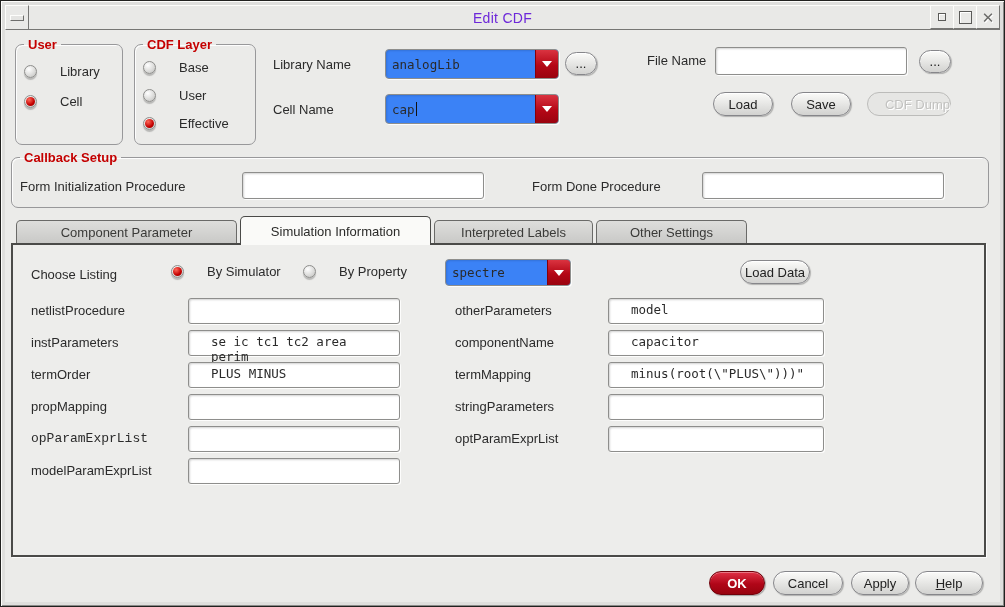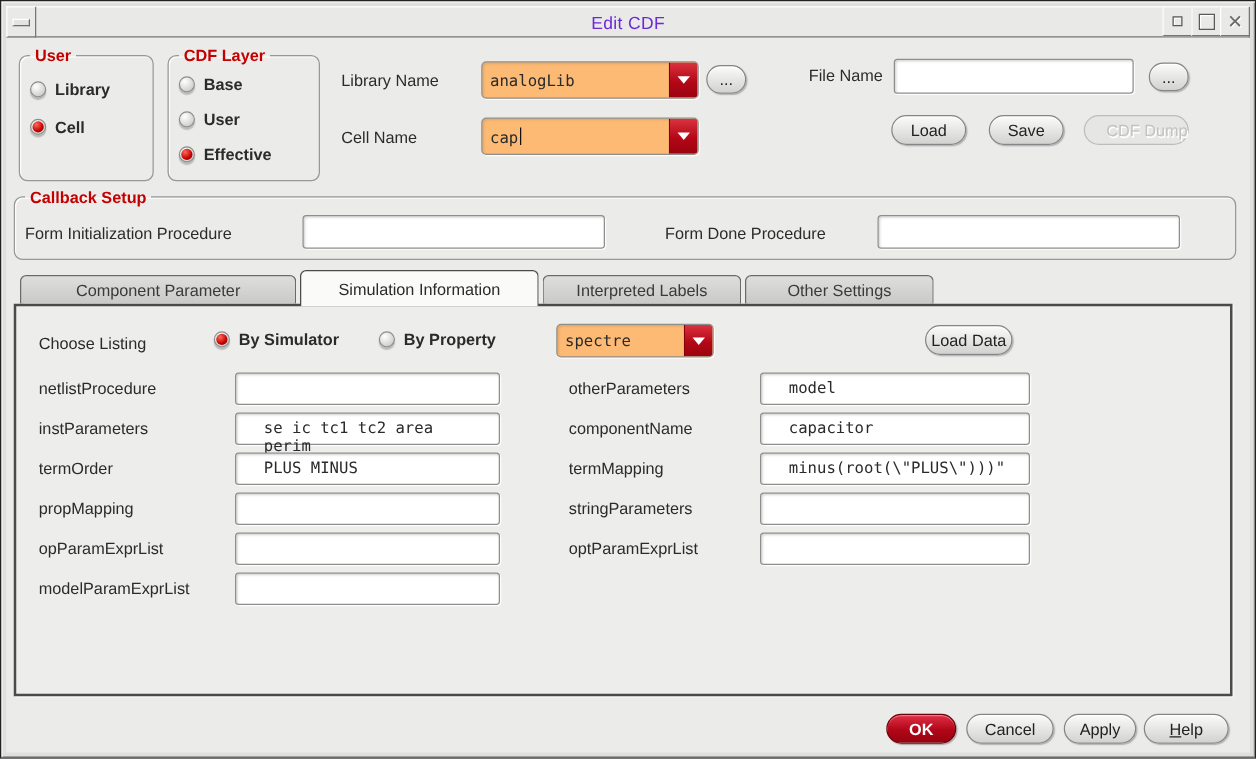--- a/index.html
+++ b/index.html
@@ -40,21 +40,21 @@
   .glyph-x { font-size:15px; color:#6a6a68; text-shadow:1px 1px 0 #fff; line-height:1; }
 
   
   fieldset.frame {
     position:absolute; border:1px solid #98989a; border-radius:7px;
     box-shadow: inset 1px 1px 0 rgba(255,255,255,.9);
   }
   fieldset.frame legend { margin-left:8px; padding:0 4px; color:#c40000; font-weight:bold; font-size:13px; }
 
   
-  .radio-row { position:absolute; display:flex; align-items:center; gap:7px; cursor:pointer;font-weight:bold; }
+  .radio-row { position:absolute; display:flex; align-items:center; gap:23px; cursor:pointer; }
   .radio {
     position:relative; width:13px; height:13px; border-radius:50%;
     background: radial-gradient(circle at 35% 30%, #ffffff, #d6d6d4 65%, #b8b8b6);
     border:1px solid #8e8e8c;
     box-shadow: 0 2px 1px rgba(0,0,0,.22);
     flex:0 0 auto;
   }
   .radio.checked::after {
     content:''; position:absolute; inset:1px; border-radius:50%;
     background: radial-gradient(circle at 35% 30%, #ff6a5a, #c40000 60%, #860000);
@@ -63,21 +63,21 @@
   
   .field {
     position:absolute; background:#fff;
     border:1px solid #8e8e8c; border-radius:3px;
     box-shadow: inset 1px 1px 2px rgba(0,0,0,.18), 1px 1px 0 rgba(255,255,255,.85);
     font-family:"DejaVu Sans Mono", monospace; font-size:12.5px; color:#2a2a2a;
     padding:3px 22px; outline:none;
   }
   .combo {
     position:absolute; display:flex; align-items:stretch;
-    border:1px solid #8e8e8c; border-radius:4px; background:#fdba74;
+    border:1px solid #8e8e8c; border-radius:4px; background:#3b82f6;
     box-shadow: 1px 1px 0 rgba(255,255,255,.85), inset 1px 1px 2px rgba(0,0,0,.12);
     cursor:pointer;
   }
   .combo-text {
     flex:1; display:flex; align-items:center; padding:0 6px;
     font-family:"DejaVu Sans Mono", monospace; font-size:12.5px; color:#2a2a2a;
     overflow:hidden; white-space:nowrap;
   }
   .combo-arrow {
     width:23px; display:flex; align-items:center; justify-content:center;
@@ -261,21 +261,21 @@
 
     <span class="lbl" style="left:18px; top:90px;">instParameters</span>
     <div class="field" style="left:175px; top:85px; width:212px; height:26px;"><span>se ic tc1 tc2 area perim</span></div>
 
     <span class="lbl" style="left:18px; top:122px;">termOrder</span>
     <div class="field" style="left:175px; top:117px; width:212px; height:26px;"><span>PLUS MINUS</span></div>
 
     <span class="lbl" style="left:18px; top:154px;">propMapping</span>
     <div class="field" style="left:175px; top:149px; width:212px; height:26px;"><span></span></div>
 
-    <span class="lbl" style="left:18px; top:186px;">opParamExprList</span>
+    <span class="lbl" style="left:18px; top:186px;font-family:Liberation Mono, monospace;">opParamExprList</span>
     <div class="field" style="left:175px; top:181px; width:212px; height:26px;"><span></span></div>
 
     <span class="lbl" style="left:18px; top:218px;">modelParamExprList</span>
     <div class="field" style="left:175px; top:213px; width:212px; height:26px;"><span></span></div>
 
     <span class="lbl" style="left:442px; top:58px;">otherParameters</span>
     <div class="field" style="left:595px; top:53px; width:216px; height:26px;"><span>model</span></div>
 
     <span class="lbl" style="left:442px; top:90px;">componentName</span>
     <div class="field" style="left:595px; top:85px; width:216px; height:26px;"><span>capacitor</span></div>

